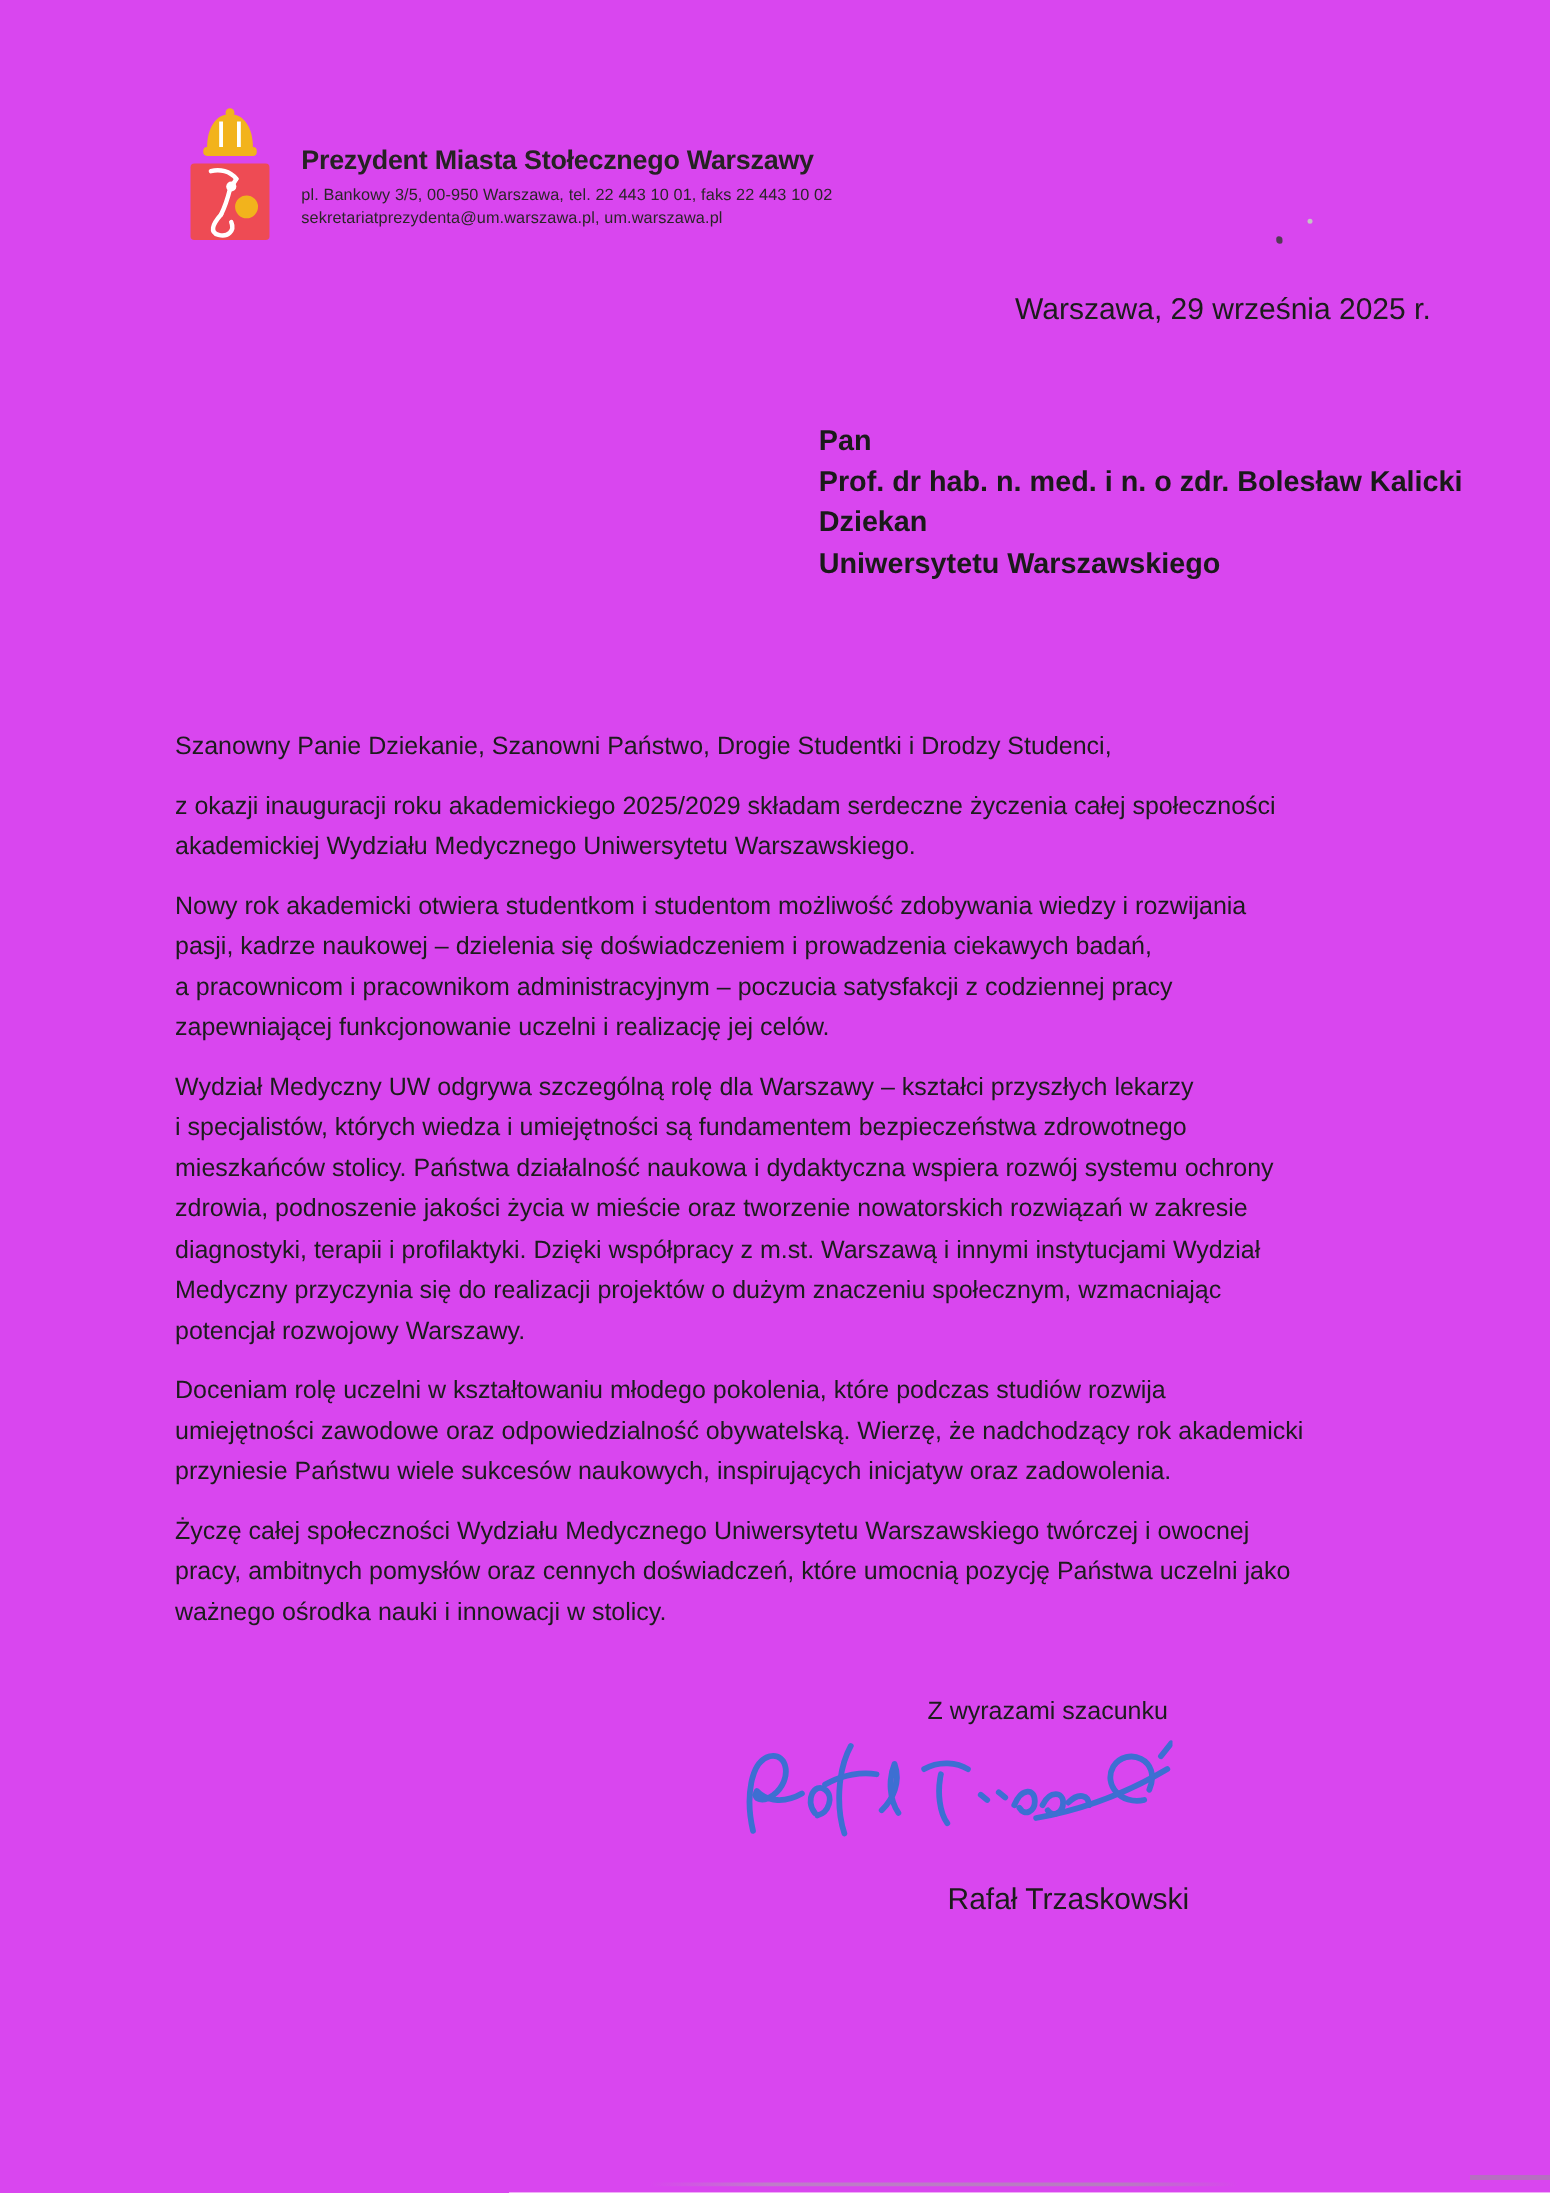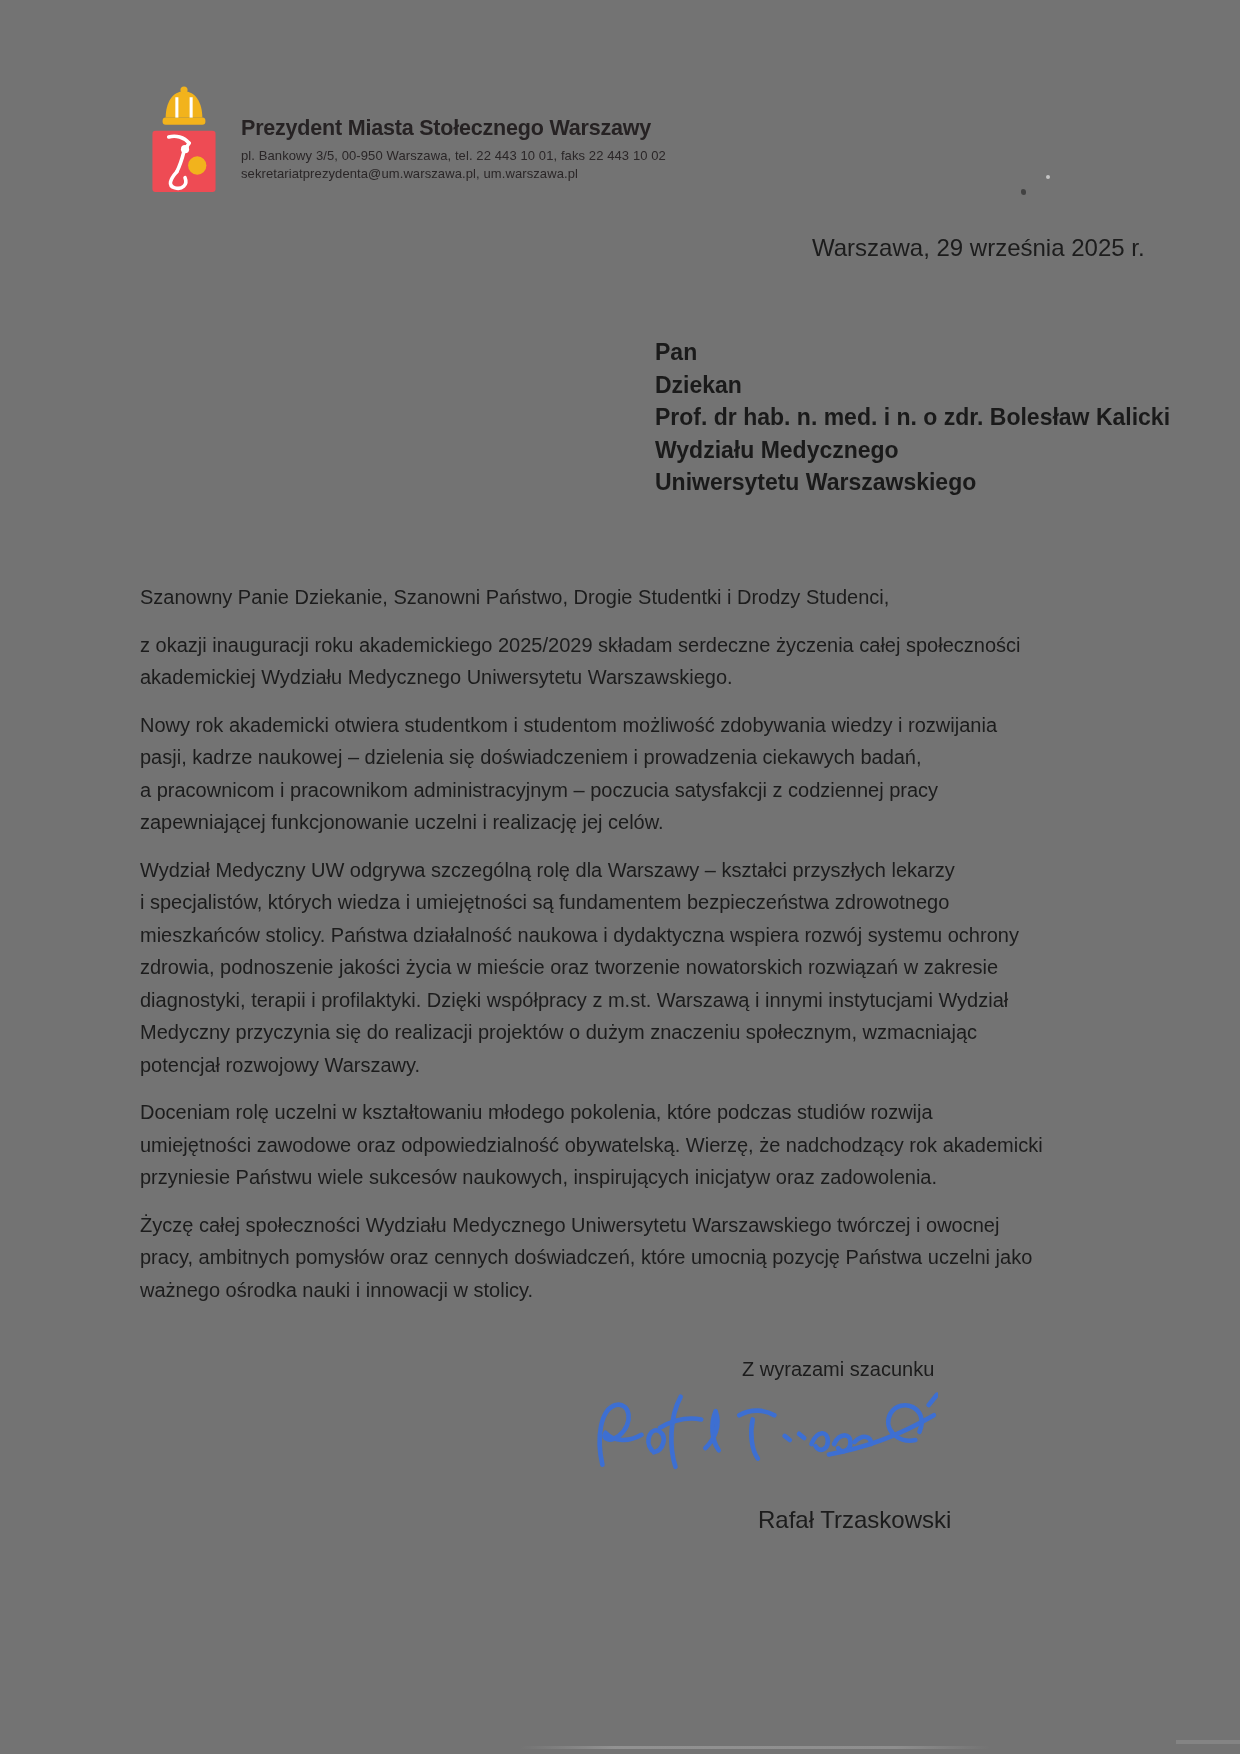--- a/index.html
+++ b/index.html
@@ -1,20 +1,20 @@
 <!DOCTYPE html>
 <html lang="pl"><head>
 <meta charset="utf-8">
 <style>
   html, body { margin: 0; padding: 0; background: #ffffff; }
   .page {
     position: relative;
     width: 1240px;
     height: 1754px;
-    background: #737373;
+    background: #d946ef;
     font-family: "Liberation Sans", "DejaVu Sans", sans-serif;
     color: #1f1f1f;
     overflow: hidden;
   }
 
   
   .letterhead { position: absolute; left: 143px; top: 84px; display: flex; }
   .crest { width: 82px; height: 110px; flex: 0 0 auto; }
   .lh-text { margin-left: 16px; padding-top: 32px; }
   .org {
@@ -131,23 +131,22 @@
       <div class="org">Prezydent Miasta Stołecznego Warszawy</div>
       <div class="addr">pl. Bankowy 3/5, 00-950 Warszawa, tel. 22 443 10 01, faks 22 443 10 02</div>
       <div class="addr">sekretariatprezydenta@um.warszawa.pl, um.warszawa.pl</div>
     </div>
   </div>
 
   <div class="date">Warszawa, 29 września 2025 r.</div>
 
   <div class="recipient">
     <div>Pan</div>
+    <div>Prof. dr hab. n. med. i n. o zdr. Bolesław Kalicki</div>
     <div>Dziekan</div>
-    <div>Prof. dr hab. n. med. i n. o zdr. Bolesław Kalicki</div>
-    <div>Wydziału Medycznego</div>
     <div>Uniwersytetu Warszawskiego</div>
   </div>
 
   <div class="body">
     <p>Szanowny Panie Dziekanie, Szanowni Państwo, Drogie Studentki i Drodzy Studenci,</p>
     <p>z okazji inauguracji roku akademickiego 2025/2029 składam serdeczne życzenia całej społeczności
 akademickiej Wydziału Medycznego Uniwersytetu Warszawskiego.</p>
     <p>Nowy rok akademicki otwiera studentkom i studentom możliwość zdobywania wiedzy i rozwijania
 pasji, kadrze naukowej – dzielenia się doświadczeniem i prowadzenia ciekawych badań,
 a pracownicom i pracownikom administracyjnym – poczucia satysfakcji z codziennej pracy

